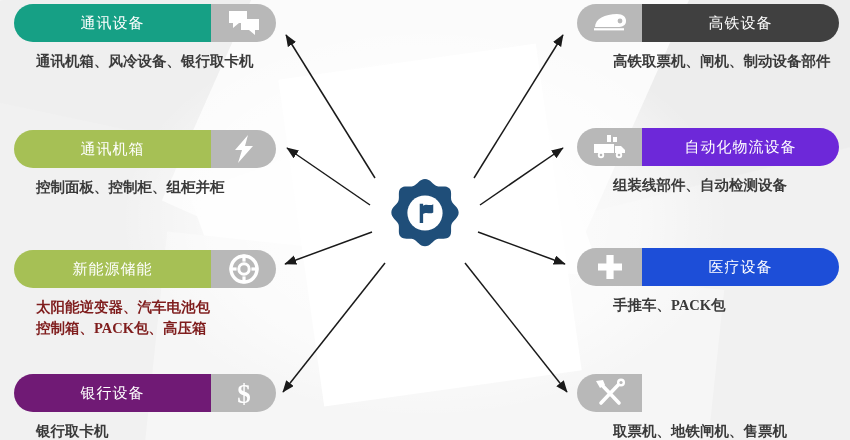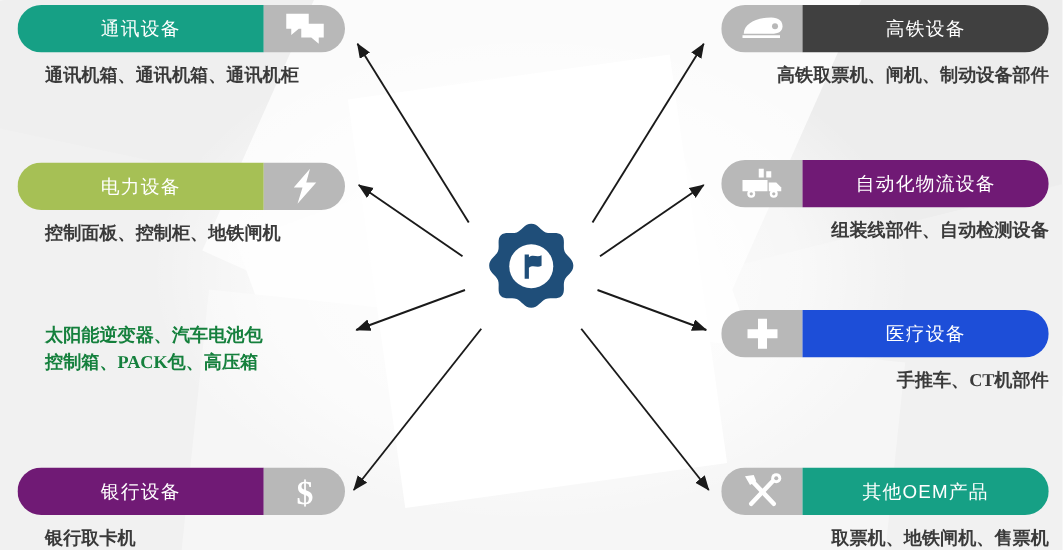--- a/index.html
+++ b/index.html
@@ -68,23 +68,23 @@
   .pill .iconbox svg { display:block; }
   .desc {
     margin-top: 9px;
     font-size: 14.5px;
     color: #3a3a3a;
     line-height: 1.45;
     white-space: nowrap;
     font-family: "Liberation Serif", "DejaVu Serif", serif;
     font-weight: 700;
   }
-  .desc.red { color: #15803d; }
+  .desc.red { color: #7f1d1d; }
   .left  .desc { text-align: left;  padding-left: 22px; }
-  .right .desc { text-align: right;  padding-left: 36px; }
+  .right .desc { text-align: left;  padding-left: 36px; }
 
   
   #n-comm     { left: 14px;  top: 4px;   }
   #n-power    { left: 14px;  top: 130px; }
   #n-energy   { left: 14px;  top: 250px; }
   #n-bank     { left: 14px;  top: 374px; }
   
   #n-rail     { left: 577px; top: 4px;   }
   #n-logi     { left: 577px; top: 128px; }
   #n-med      { left: 577px; top: 248px; }
@@ -147,39 +147,52 @@
     <div class="pill">
       <div class="label" style="background:#16A085;">通讯设备</div>
       <div class="iconbox">
         <svg width="34" height="28" viewBox="0 0 34 28">
           <path fill="#fff" d="M2 2 h18 v12 h-8 l-6 5 v-5 h-4 z"></path>
           <path fill="#fff" d="M14 10 h18 v11 h-4 v5 l-6 -5 h-8 z"></path>
         </svg>
       </div>
     </div>
     <div class="desc">
-      <div>通讯机箱、通讯机箱、通讯机柜</div>
+      <div>通讯机箱、风冷设备、银行取卡机</div>
     </div>
   </div>
 
   <div class="node left" id="n-power">
     <div class="pill">
-      <div class="label" style="background:#A6C055;">电力设备</div>
+      <div class="label" style="background:#A6C055;">通讯机箱</div>
       <div class="iconbox">
         <svg width="24" height="30" viewBox="0 0 24 30">
           <path fill="#fff" d="M16 1 L3 16 h7 L6 29 L21 12 h-8 z"></path>
         </svg>
       </div>
     </div>
     <div class="desc">
-      <div>控制面板、控制柜、地铁闸机</div>
+      <div>控制面板、控制柜、组柜并柜</div>
     </div>
   </div>
 
   <div class="node left" id="n-energy">
+    <div class="pill">
+      <div class="label" style="background:#A6C055;">新能源储能</div>
+      <div class="iconbox">
+        <svg width="30" height="30" viewBox="0 0 30 30">
+          <circle cx="15" cy="15" r="13" fill="none" stroke="#fff" stroke-width="3.4"></circle>
+          <circle cx="15" cy="15" r="5.2" fill="none" stroke="#fff" stroke-width="3"></circle>
+          <rect x="13.4" y="0.6" width="3.2" height="7" fill="#fff"></rect>
+          <rect x="13.4" y="22.4" width="3.2" height="7" fill="#fff"></rect>
+          <rect x="0.6" y="13.4" width="7" height="3.2" fill="#fff"></rect>
+          <rect x="22.4" y="13.4" width="7" height="3.2" fill="#fff"></rect>
+        </svg>
+      </div>
+    </div>
     <div class="desc red">
       <div>太阳能逆变器、汽车电池包</div>
       <div>控制箱、PACK包、高压箱</div>
     </div>
   </div>
 
   <div class="node left" id="n-bank">
     <div class="pill">
       <div class="label" style="background:#701a75;">银行设备</div>
       <div class="iconbox">
@@ -216,54 +229,53 @@
           <rect x="15" y="1" width="4" height="7" fill="#fff"></rect>
           <rect x="21" y="3" width="4" height="5" fill="#fff"></rect>
           <path fill="#fff" d="M2 10 h20 v9 h-20 z"></path>
           <path fill="#fff" d="M23 12 h6 l4 4 v3 h-10 z"></path>
           <circle cx="9" cy="21" r="3.2" fill="#fff"></circle>
           <circle cx="27" cy="21" r="3.2" fill="#fff"></circle>
           <circle cx="9" cy="21" r="1.3" fill="#b8b8b8"></circle>
           <circle cx="27" cy="21" r="1.3" fill="#b8b8b8"></circle>
         </svg>
       </div>
-      <div class="label" style="background:#701a75;">自动化物流设备</div>
+      <div class="label" style="background:#6d28d9;">自动化物流设备</div>
     </div>
     <div class="desc">
       <div>组装线部件、自动检测设备</div>
     </div>
   </div>
 
   <div class="node right" id="n-med">
     <div class="pill">
       <div class="iconbox">
         <svg width="28" height="28" viewBox="0 0 28 28">
           <path fill="#fff" d="M10.4 2 h7.2 v8.4 h8.4 v7.2 h-8.4 v8.4 h-7.2 v-8.4 h-8.4 v-7.2 h8.4 z"></path>
         </svg>
       </div>
       <div class="label" style="background:#1d4ed8;">医疗设备</div>
     </div>
     <div class="desc">
-      <div>手推车、CT机部件</div>
+      <div>手推车、PACK包</div>
     </div>
   </div>
 
   <div class="node right" id="n-oem">
     <div class="pill">
       <div class="iconbox">
         <svg width="32" height="30" viewBox="0 0 32 30">
           <g stroke="#fff" stroke-width="3.6" stroke-linecap="round">
             <line x1="6" y1="5" x2="25" y2="25"></line>
             <line x1="26" y1="5" x2="7" y2="25"></line>
           </g>
           <path fill="#fff" d="M2 3 l7 -1 l2 5 l-5 3 z"></path>
           <circle cx="27" cy="4.5" r="4" fill="#fff"></circle>
           <circle cx="27" cy="4.5" r="1.6" fill="#b8b8b8"></circle>
         </svg>
       </div>
-      <div class="label" style="background:#16A085;">其他OEM产品</div>
     </div>
     <div class="desc">
       <div>取票机、地铁闸机、售票机</div>
     </div>
   </div>
 
 </div>
 
 </body></html>

